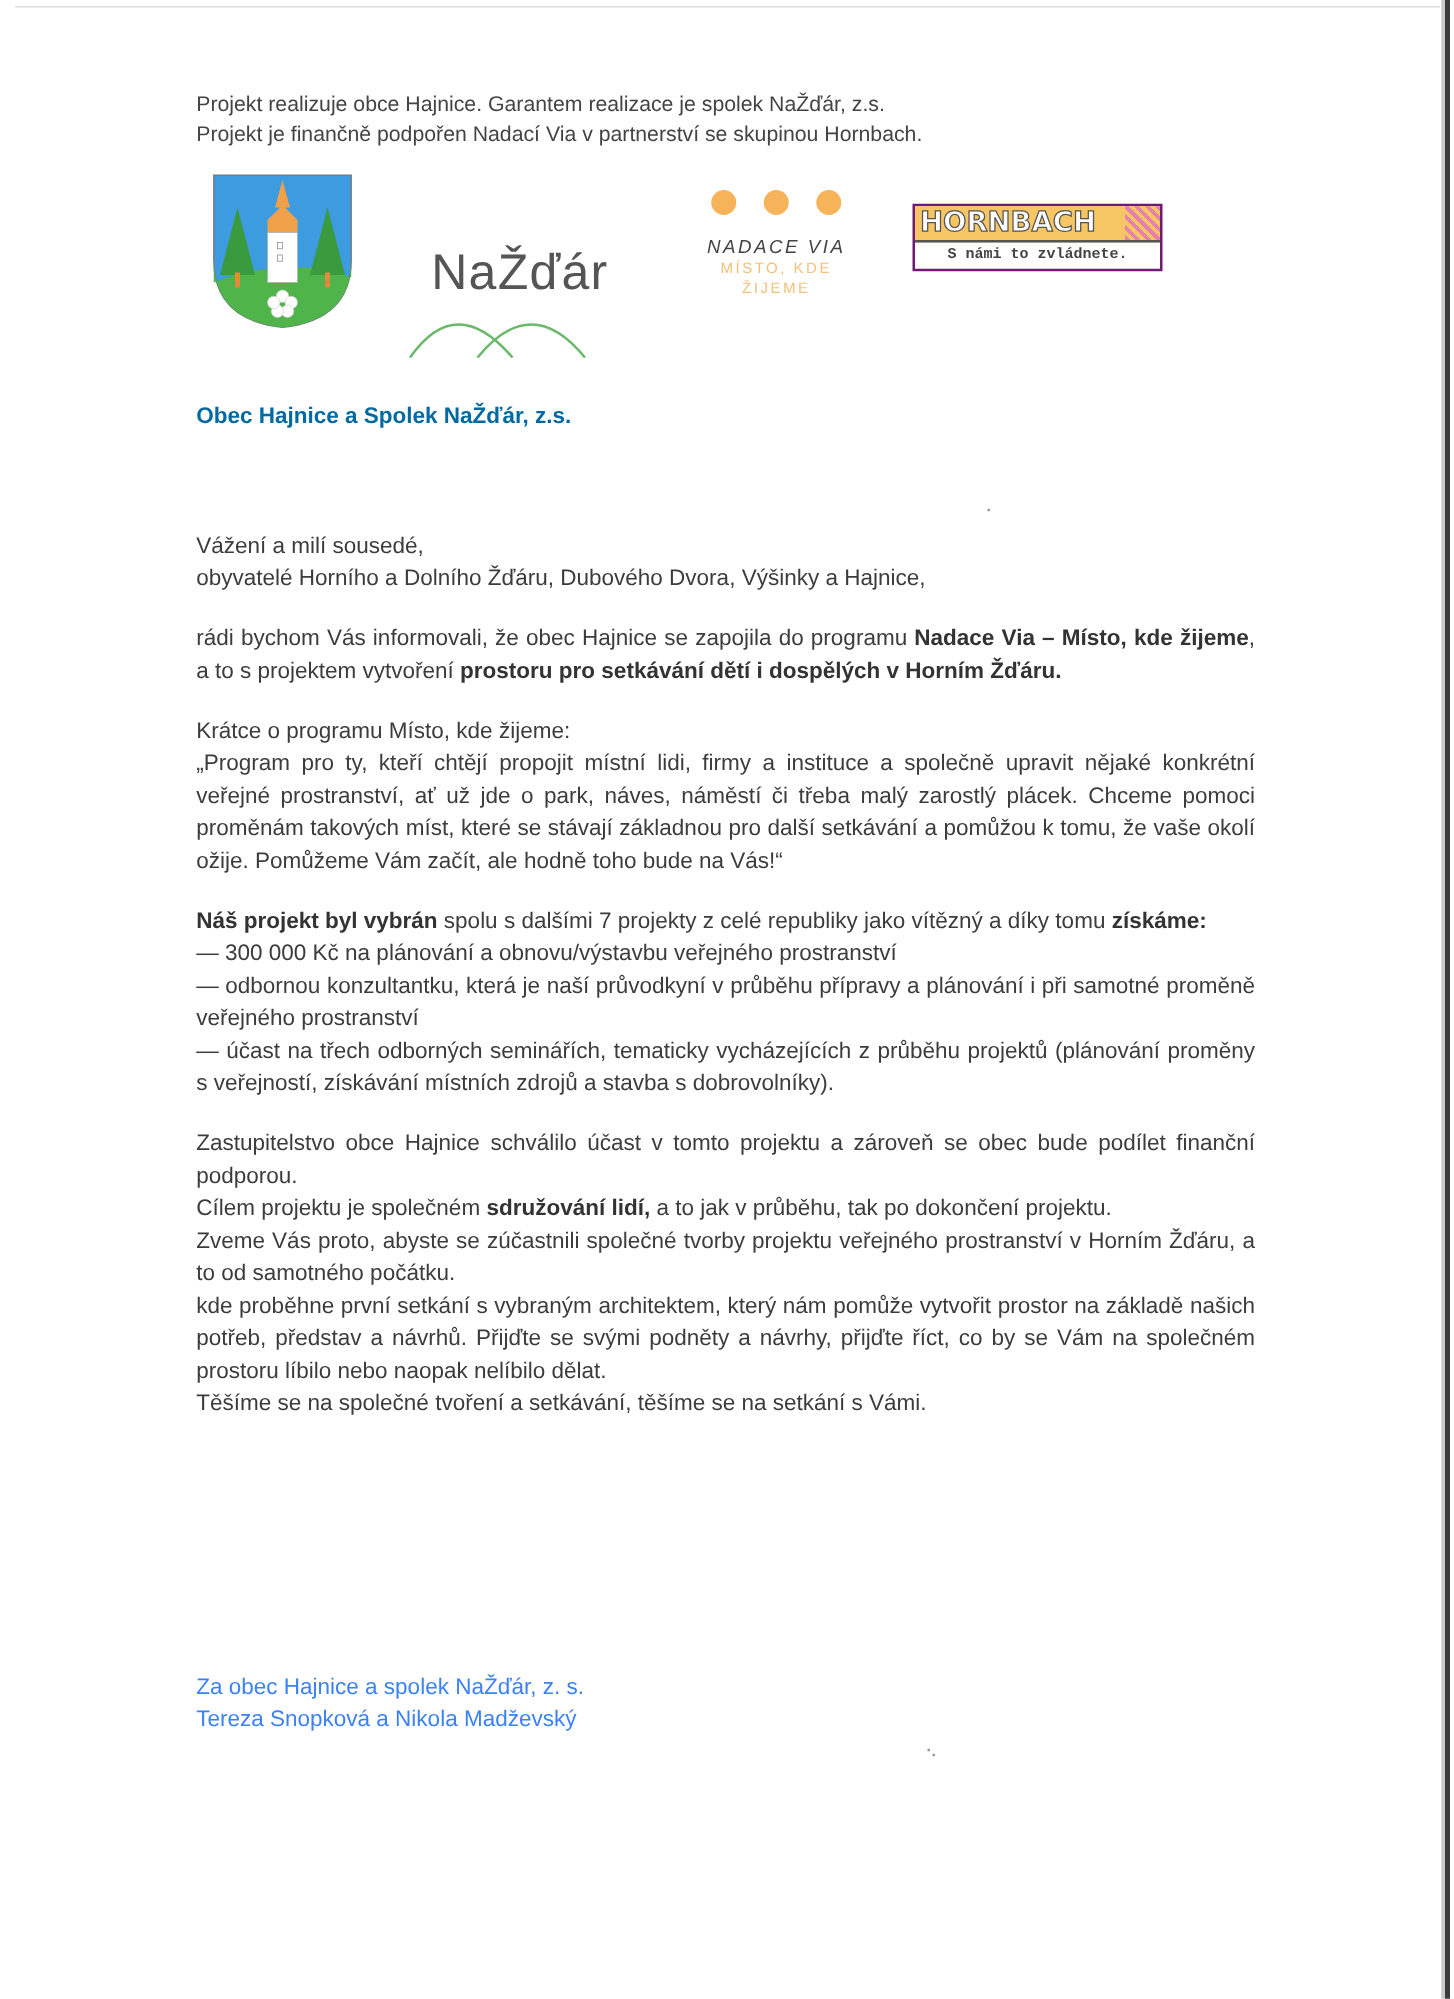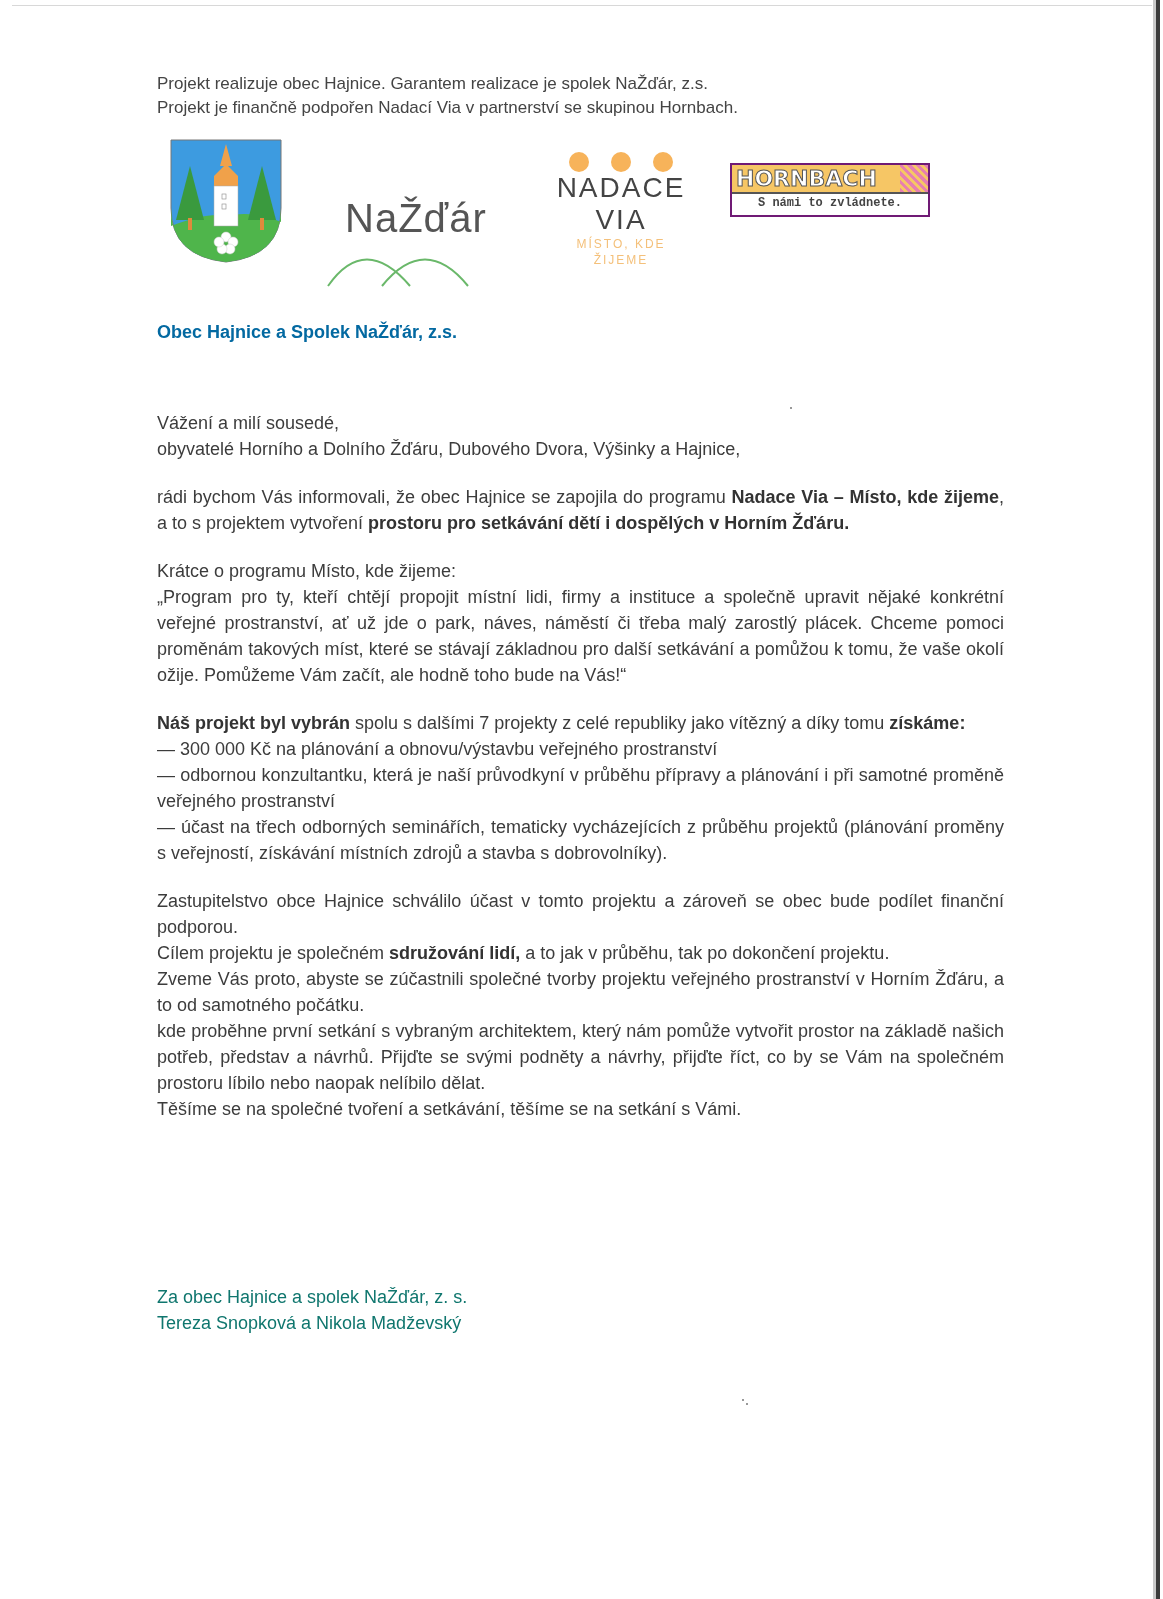--- a/index.html
+++ b/index.html
@@ -15,50 +15,50 @@
   .intro div { white-space:nowrap; }
 
   
   .coat { position:absolute; left:168px; top:138px; width:116px; height:126px; }
   .nazdar { position:absolute; left:320px; top:152px; width:180px; height:90px;margin-top:44px; }
   .nazdar-text { position:absolute; left:25px; top:0; font-size:40px; color:#555; font-weight:normal; letter-spacing:1px; }
   .nazdar svg { position:absolute; left:0; top:42px; }
   .via { position:absolute; left:536px; top:152px; width:170px; height:95px; text-align:center; }
   .via-dots { display:flex; justify-content:center; gap:22px; }
   .via-dot { width:20px; height:20px; border-radius:50%; background:#f7b35a; }
-  .via-name { font-size:28px; letter-spacing:2px; color:#444; margin-top:0; }
+  .via-name { font-size:15px; letter-spacing:2px; color:#444; margin-top:17px;font-style:italic; }
   .via-sub { font-size:12px; letter-spacing:2px; color:#f4c07a; line-height:16px; }
   .hornbach { position:absolute; left:730px; top:163px; width:196px; height:50px; border:2px solid #701a75; background:#fff; }
   .hb-top { height:27px; background:#f6c665; position:relative; border-bottom:2px solid #555; }
   .hb-word { position:absolute; left:4px; top:1px; font-size:22px; font-weight:bold; color:#fff;
     -webkit-text-stroke:1px #555; letter-spacing:0px; font-family:"DejaVu Sans",sans-serif; }
   .hb-stripe { position:absolute; right:0; top:0; width:28px; height:27px;
     background:repeating-linear-gradient(45deg,#e77fb0 0 3px,#f6c665 3px 6px); }
   .hb-tag { text-align:center; font-size:12px; font-weight:bold; color:#444; line-height:19px;
     font-family:Liberation Mono, monospace; }
 
   .heading { position:absolute; left:157px; top:322px; font-size:18px; font-weight:bold; color:#0369a1; }
 
-  .body { position:absolute; left:157px; top:410px; width:847px; font-size:18px; line-height:26px; color:#3c3c3c; }
+  .body { position:absolute; left:157px; top:423px; width:847px; font-size:18px; line-height:26px; color:#3c3c3c; }
   .body p { margin:0 0 22px 0; text-align:justify; }
   .body b { color:#333; }
   .line { display:block; }
 
-  .signature { position:absolute; left:157px; top:1284px; font-size:18px; line-height:26px; color:#0f766e; }
+  .signature { position:absolute; left:157px; top:1336px; font-size:18px; line-height:26px; color:#3b82f6; }
   .speck { position:absolute; width:2px; height:2px; background:#999; }
 </style>
 </head>
 <body>
 
 <div class="scan-top"></div>
 <div class="scan-right2"></div>
 <div class="scan-right"></div>
 
 <div class="intro">
-  <div>Projekt realizuje obec Hajnice. Garantem realizace je spolek NaŽďár, z.s.</div>
+  <div>Projekt realizuje obce Hajnice. Garantem realizace je spolek NaŽďár, z.s.</div>
   <div>Projekt je finančně podpořen Nadací Via v partnerství se skupinou Hornbach.</div>
 </div>
 
 <div class="coat">
   <svg width="116" height="126" viewBox="0 0 116 126">
     <path d="M3 2 H113 V70 Q113 118 58 124 Q3 118 3 70 Z" fill="#3d9be0" stroke="#777" stroke-width="1"></path>
     <path d="M3 88 Q40 74 58 78 Q85 72 113 84 V70 Q113 118 58 124 Q3 118 3 70 Z" fill="#4fb54b"></path>
 
     <polygon points="22,28 8,82 36,82" fill="#3a9a3e"></polygon>
     <rect x="20" y="80" width="4" height="12" fill="#e08a3c"></rect>

